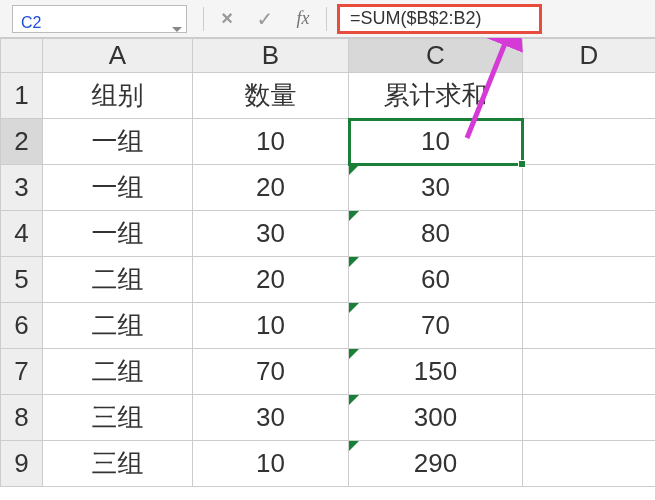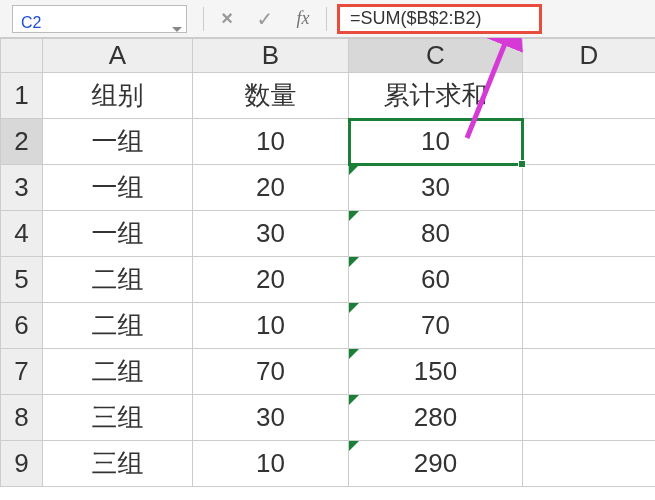--- a/index.html
+++ b/index.html
@@ -230,21 +230,21 @@
       <th class="row-header">7</th>
       <td>二组</td>
       <td>70</td>
       <td><span class="green-tri"></span><span>150</span></td>
       <td></td>
     </tr>
     <tr>
       <th class="row-header">8</th>
       <td>三组</td>
       <td>30</td>
-      <td><span class="green-tri"></span><span>280</span></td>
+      <td><span class="green-tri"></span><span>300</span></td>
       <td></td>
     </tr>
     <tr>
       <th class="row-header">9</th>
       <td>三组</td>
       <td>10</td>
       <td><span class="green-tri"></span><span>290</span></td>
       <td></td>
     </tr>
   </tbody>

